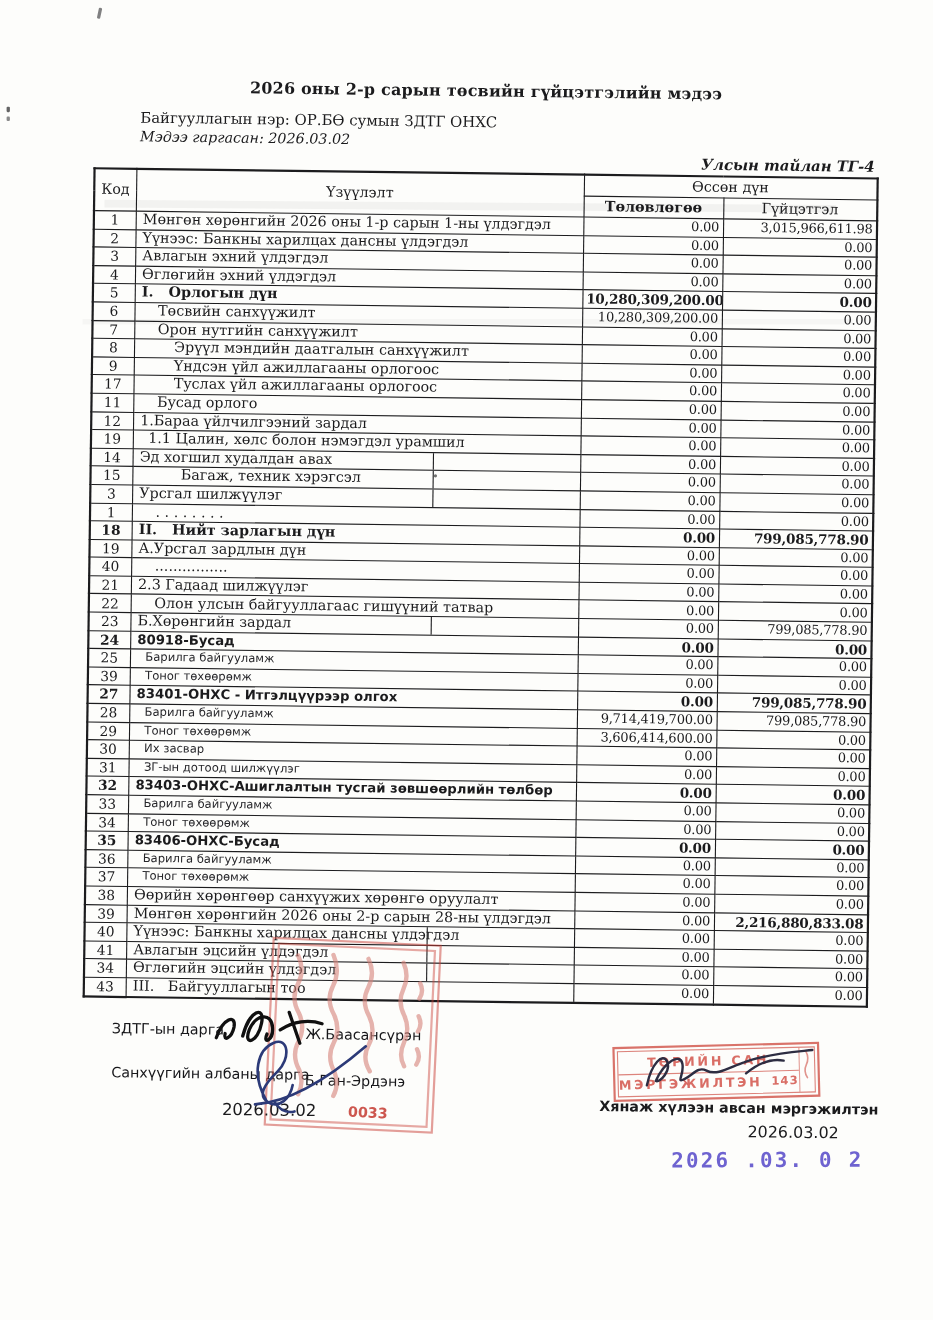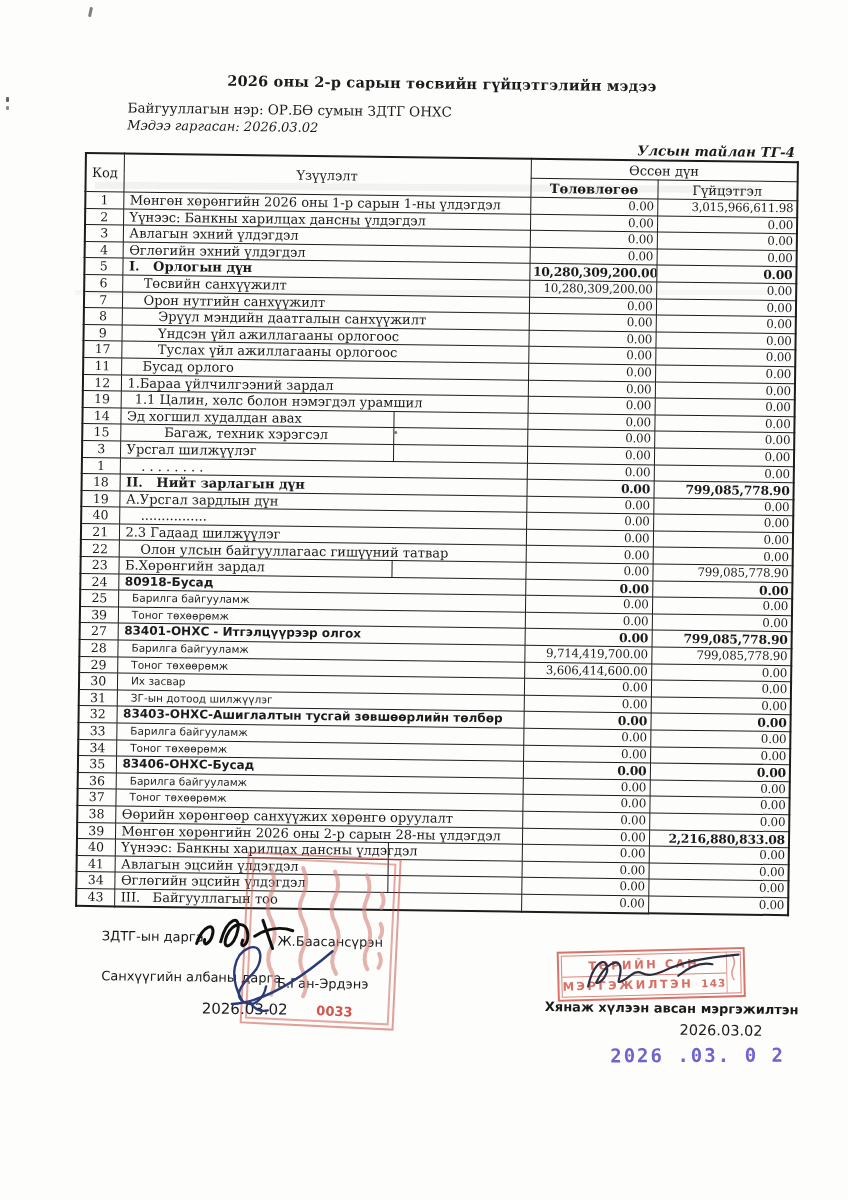--- a/index.html
+++ b/index.html
@@ -25,21 +25,21 @@
   table.budget{position:absolute;left:85px;top:152px;width:712px;
     border-collapse:collapse;table-layout:fixed;background:transparent;z-index:3;}
   table.budget col.c1{width:38px;} table.budget col.c2{width:407px;}
   table.budget col.c3{width:127px;} table.budget col.c4{width:140px;}
   table.budget th, table.budget td{border:1.3px solid #1c1c1e;padding:0 3px;overflow:hidden;}
   table.budget{border:2px solid #1c1c1e;}
   thead th{height:18px;font-size:13px;font-weight:normal;text-align:center;line-height:15px;}
   thead th.h-plan{font-weight:bold;}
   tbody td{height:15.6px;line-height:13.5px;font-size:13px;white-space:pre;}
   td.cnum{text-align:center;font-size:12.5px;}
-  td.cnum.b{font-weight:normal;}
+  td.cnum.b{font-weight:bold;}
   td.clbl{position:relative;}
   td.clbl .lab{display:inline-block;white-space:pre;}
   tr.v-serif td.clbl{font-size:13px;}
   tr.v-serif-bold td.clbl{font-size:13px;font-weight:bold;}
   tr.v-sans-bold td.clbl{font-family:"DejaVu Sans",sans-serif;font-size:12px;font-weight:bold;}
   tr.v-sans-small td.clbl{font-family:"DejaVu Sans",sans-serif;font-size:10.5px;color:#26262a;}
   td.cval{text-align:right;font-size:11.8px;letter-spacing:-0.2px;}
   td.cval.b{font-weight:bold;font-size:12.3px;}
   td.inner::after{content:"";position:absolute;left:272px;top:-1px;bottom:-1px;
     border-left:1.4px solid #1c1c1e;}

